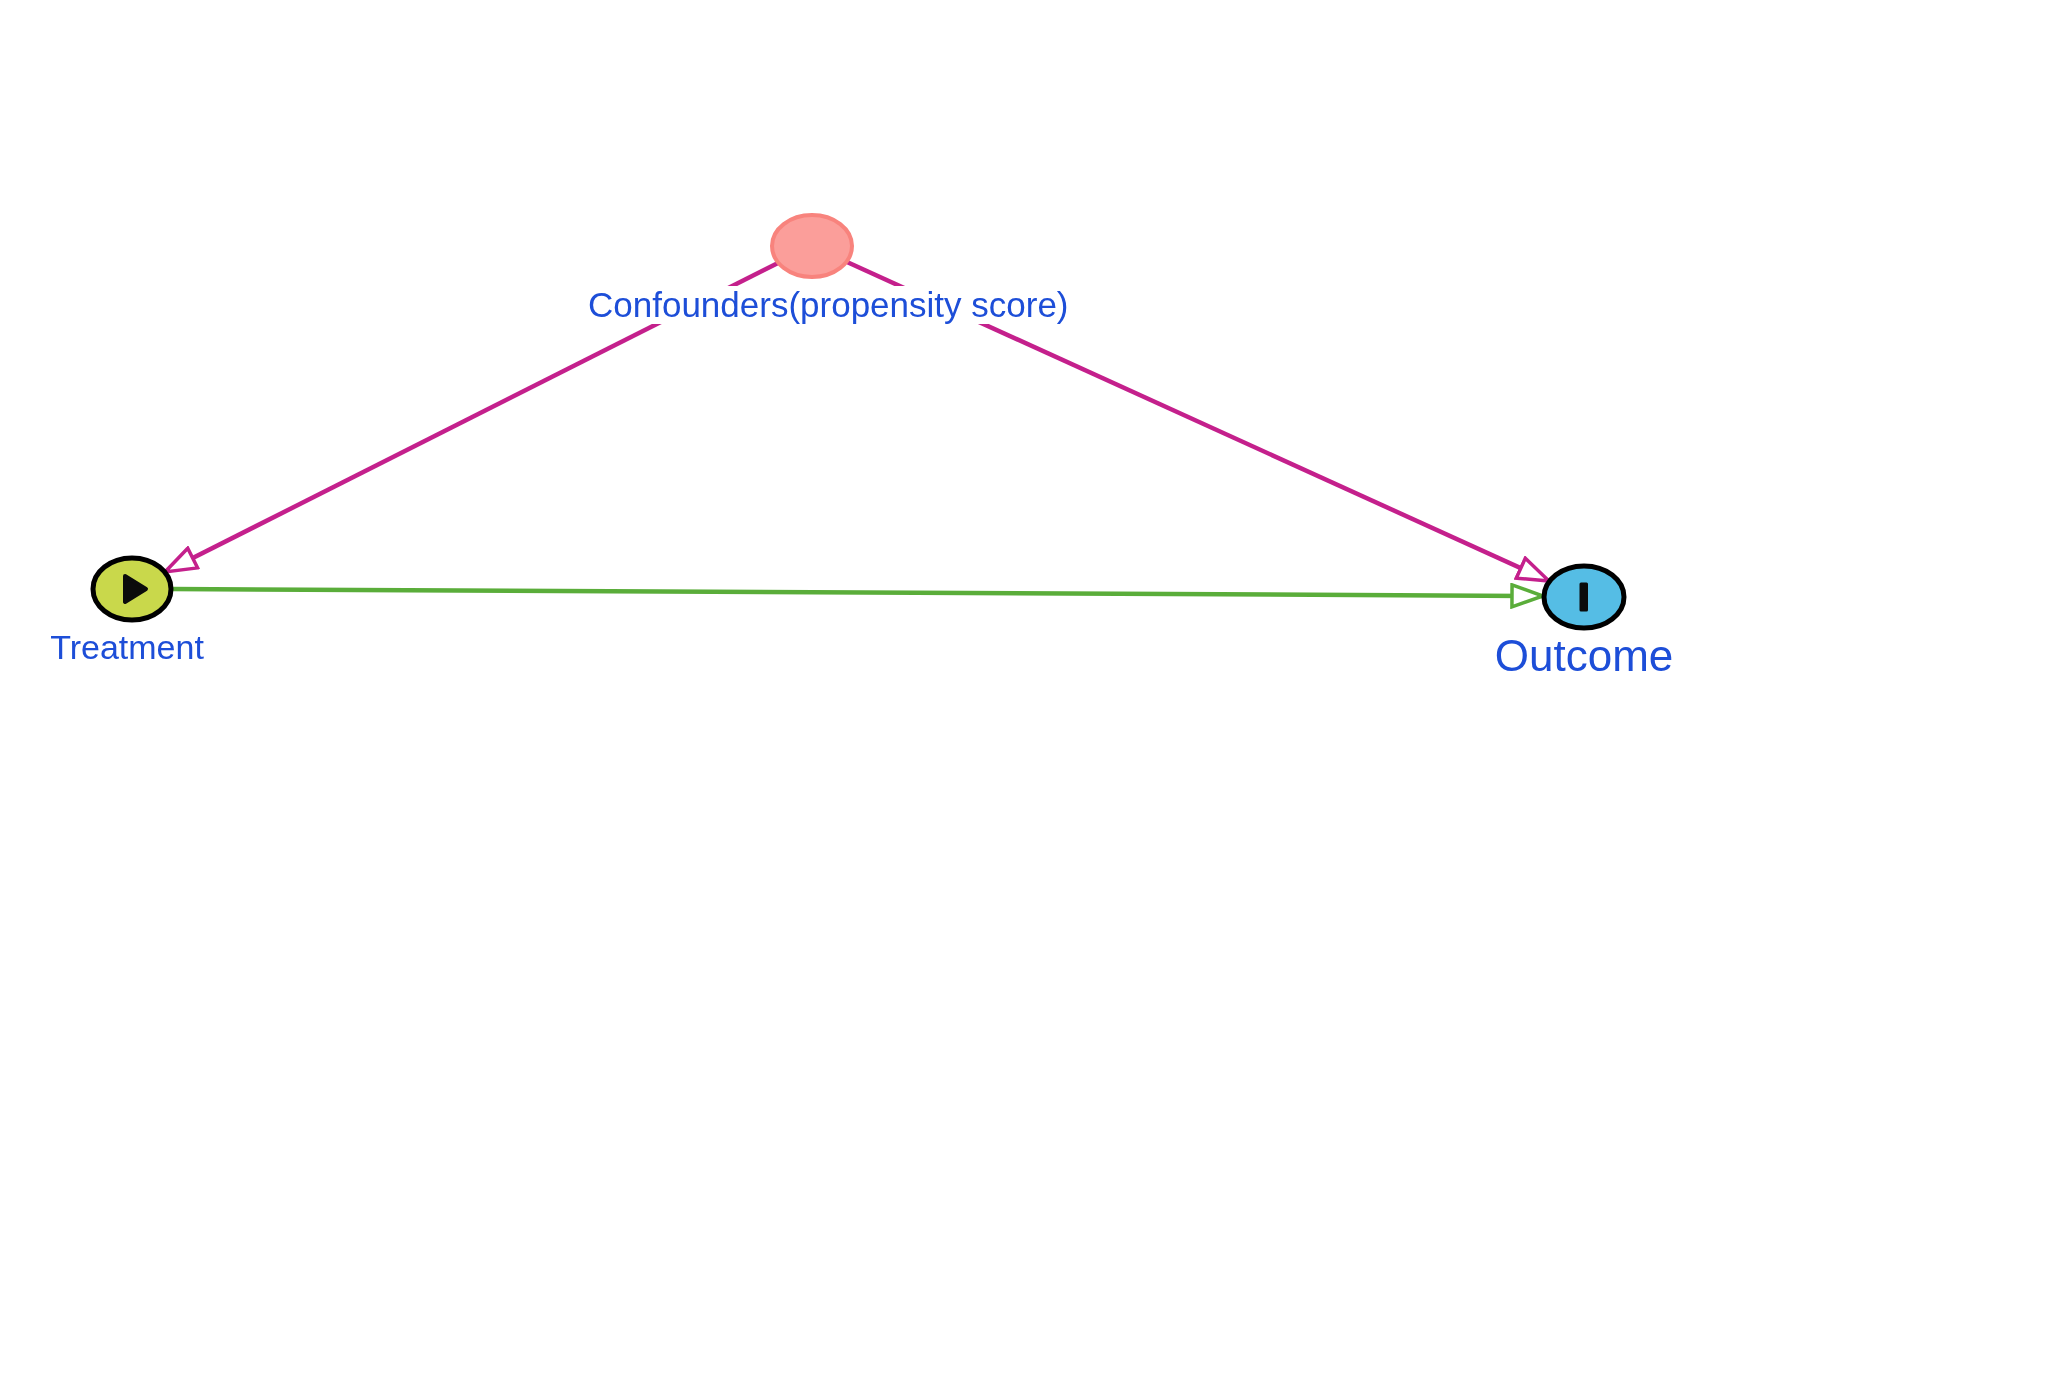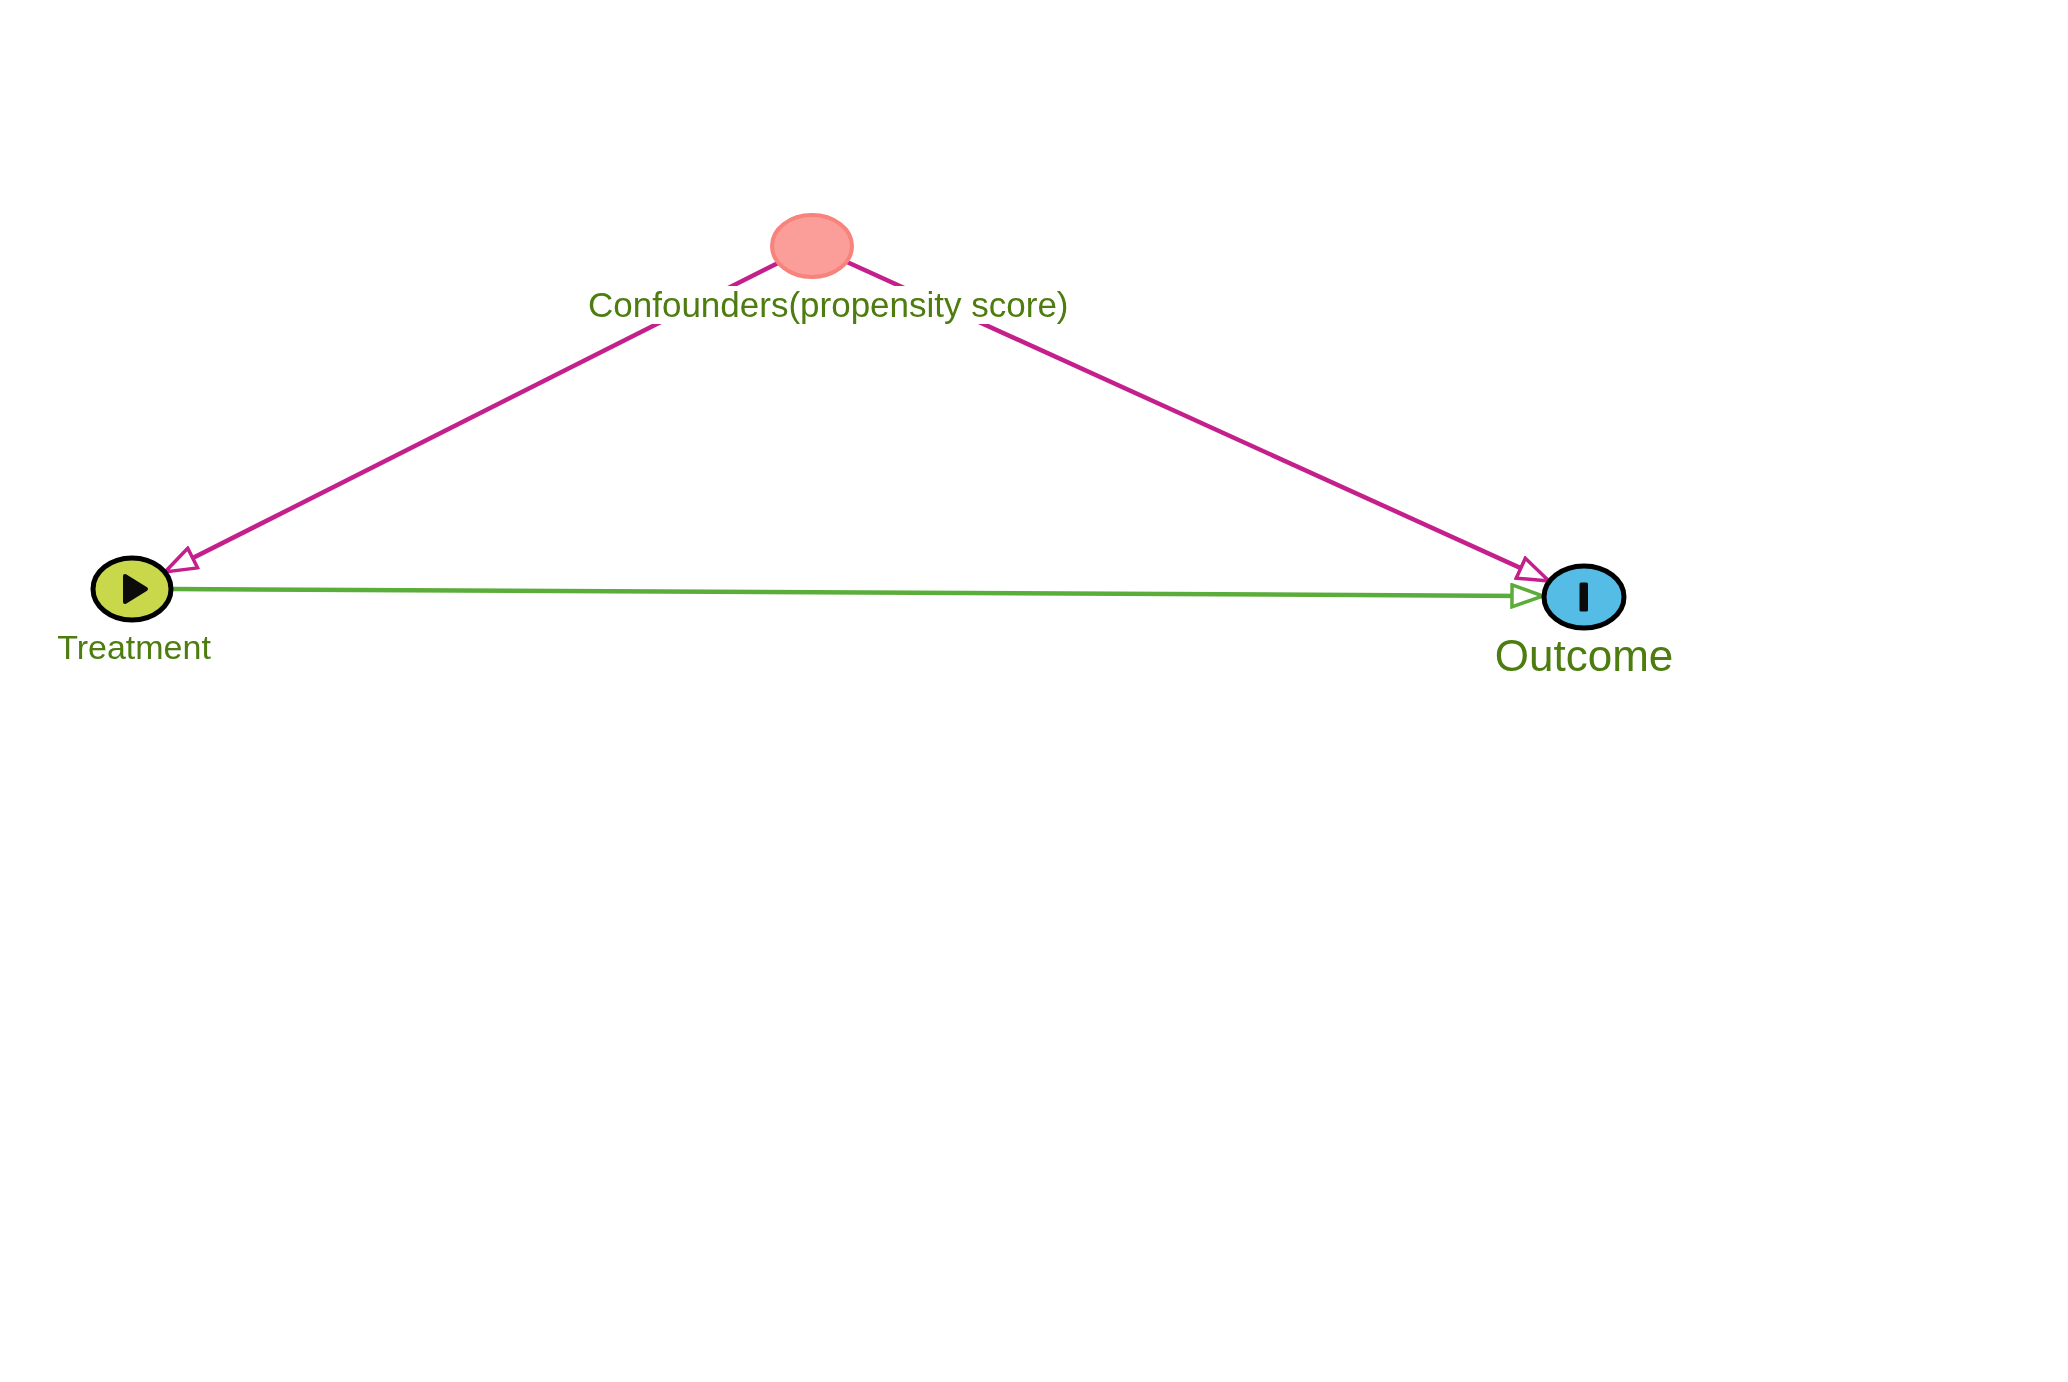--- a/index.html
+++ b/index.html
@@ -20,35 +20,35 @@
     left: 0;
     top: 0;
     display: block;
   }
   .edge {
     stroke-width: 4.5;
     fill: none;
   }
   .node-label {
     position: absolute;
-    color: #4d7c0f;
+    color: #1d4ed8;
     text-align: center;
     white-space: nowrap;
   }
   .label-confounders {
     left: 588px;
     top: 286px;
     width: 450px;
     height: 38px;
     line-height: 38px;
     font-size: 35px;
     background: #ffffff; 
   }
   .label-treatment {
-    left: 34px;
+    left: 27px;
     top: 627px;
     width: 200px;
     line-height: 40px;
     font-size: 34px;
   }
   .label-outcome {
     left: 1484px;
     top: 636px;
     width: 200px;
     line-height: 40px;

